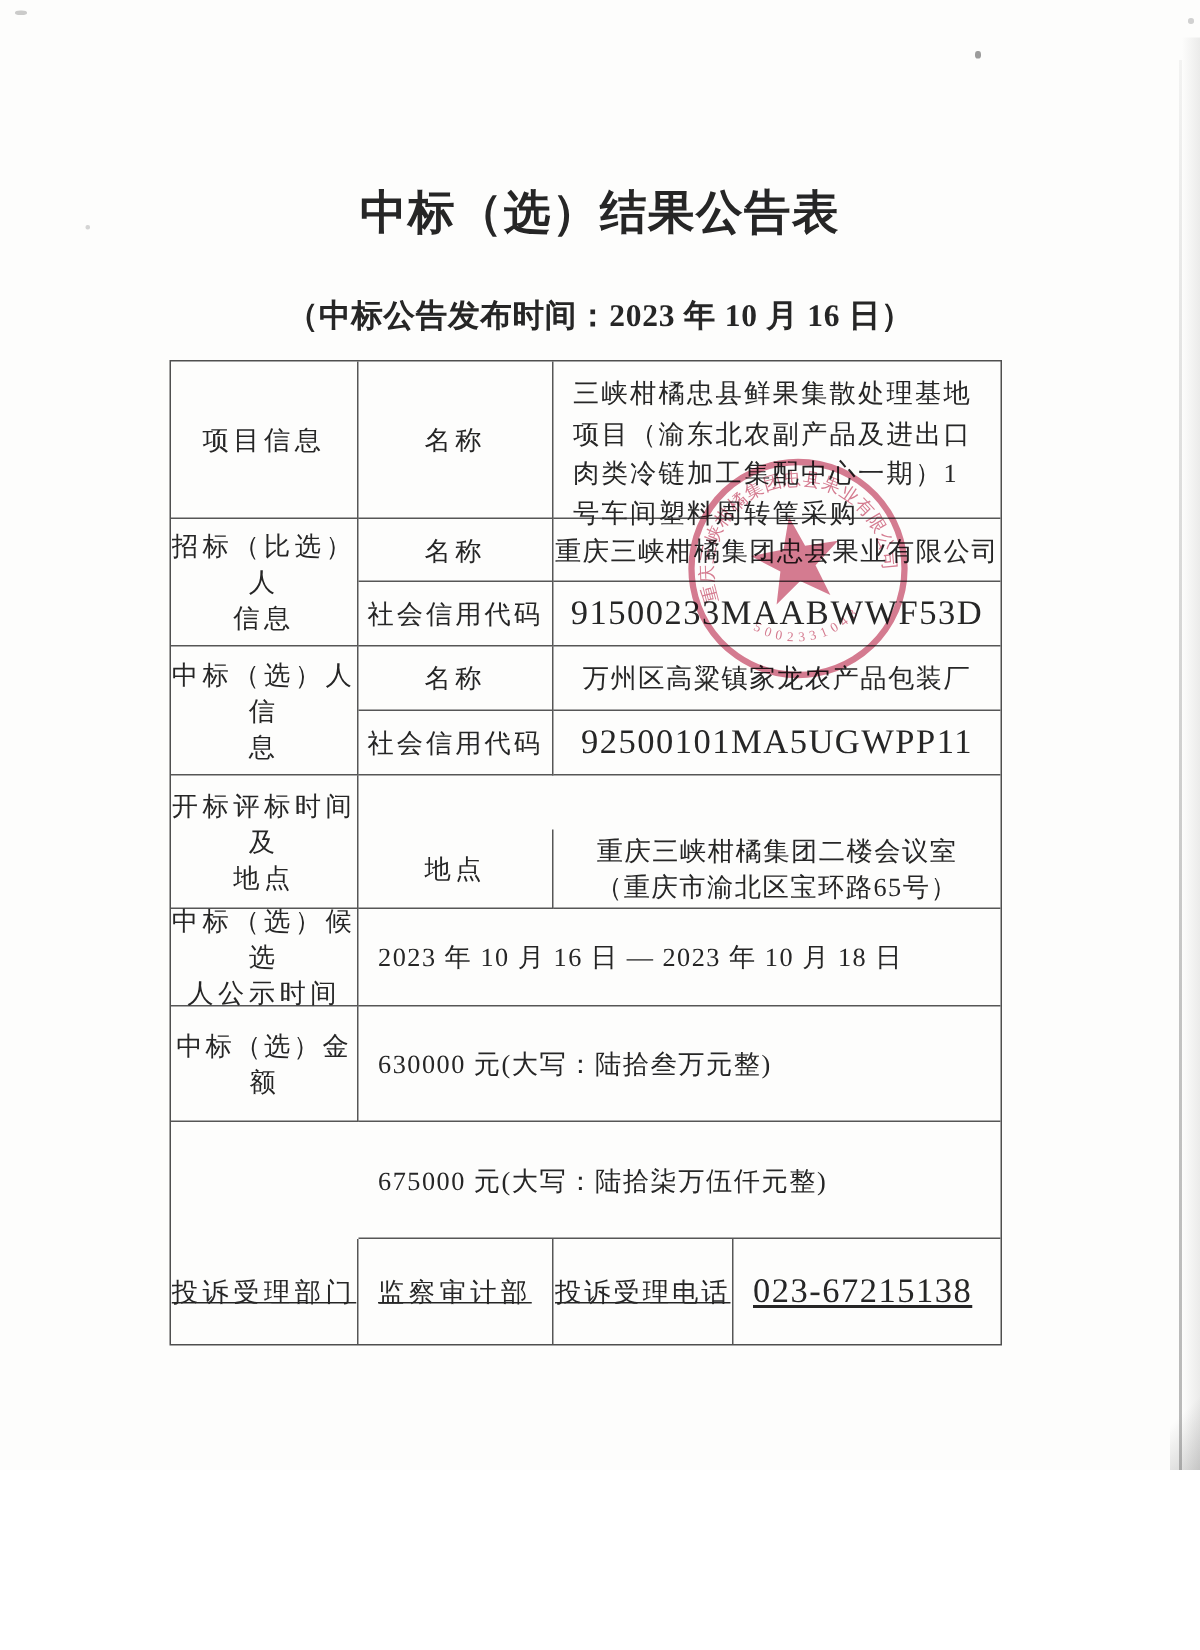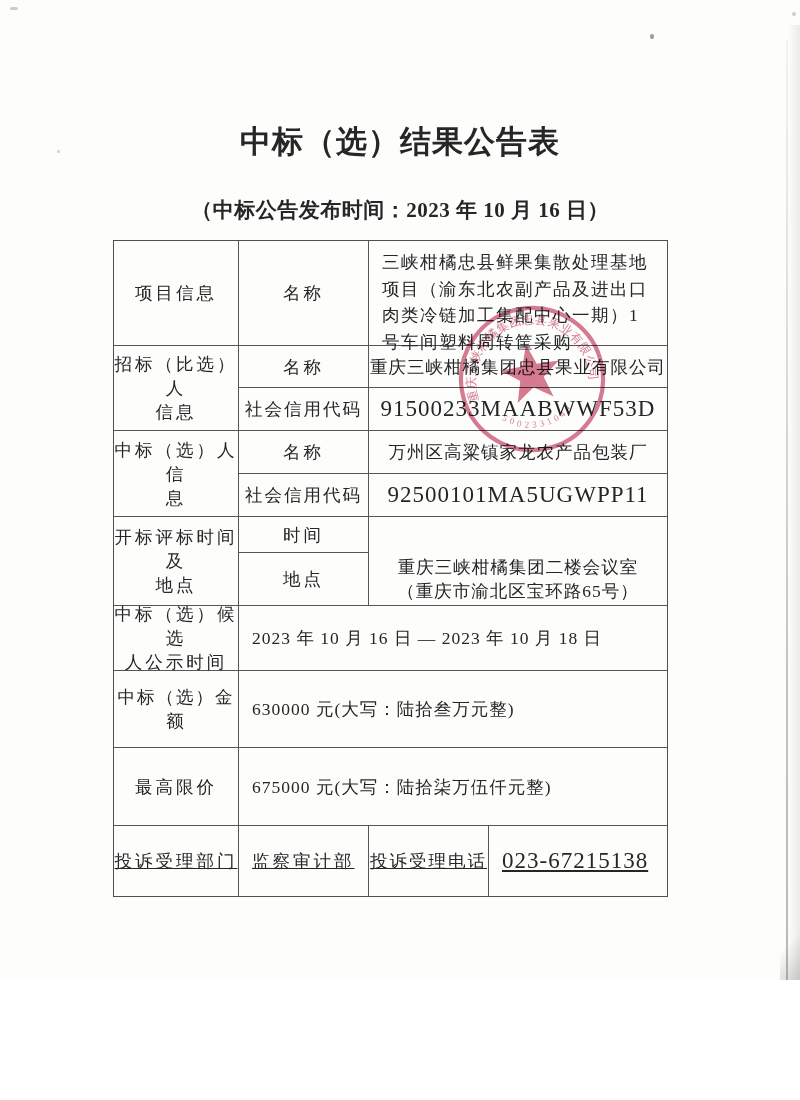--- a/index.html
+++ b/index.html
@@ -107,33 +107,31 @@
 
     <div class="cell label pre" style="grid-area:4/1/6/2">中标（选）人信
 息</div>
     <div class="cell label" style="grid-area:4/2/5/3">名称</div>
     <div class="cell no-r val" style="grid-area:4/3/5/4">万州区高粱镇家龙农产品包装厂</div>
     <div class="cell label" style="grid-area:5/2/6/3;letter-spacing:2px">社会信用代码</div>
     <div class="cell no-r code" style="grid-area:5/3/6/4">92500101MA5UGWPP11</div>
 
     <div class="cell label pre" style="grid-area:6/1/8/2">开标评标时间及
 地点</div>
-    <div class="cell label" style="grid-area:6/2/7/3">时间</div>
     <div class="cell label" style="grid-area:7/2/8/3">地点</div>
     <div class="cell no-r pre val" style="grid-area:7/3/8/4">重庆三峡柑橘集团二楼会议室
 （重庆市渝北区宝环路65号）</div>
 
     <div class="cell label pre" style="grid-area:8/1/9/2">中标（选）候选
 人公示时间</div>
     <div class="cell no-r left val" style="grid-area:8/2/9/4">2023 年 10 月 16 日 —  2023 年 10 月 18 日</div>
 
     <div class="cell label" style="grid-area:9/1/10/2;letter-spacing:2px">中标（选）金额</div>
     <div class="cell no-r left val" style="grid-area:9/2/10/4">630000 元(大写：陆拾叁万元整)</div>
 
-    <div class="cell label" style="grid-area:10/1/11/2">最高限价</div>
     <div class="cell no-r left val" style="grid-area:10/2/11/4">675000 元(大写：陆拾柒万伍仟元整)</div>
 
     <div class="complaint-grid">
       <div class="cell label">投诉受理部门</div>
       <div class="cell left label">监察审计部</div>
       <div class="cell label" style="letter-spacing:2px">投诉受理电话</div>
       <div class="cell no-r left code">023-67215138</div>
     </div>
   </div>
 

